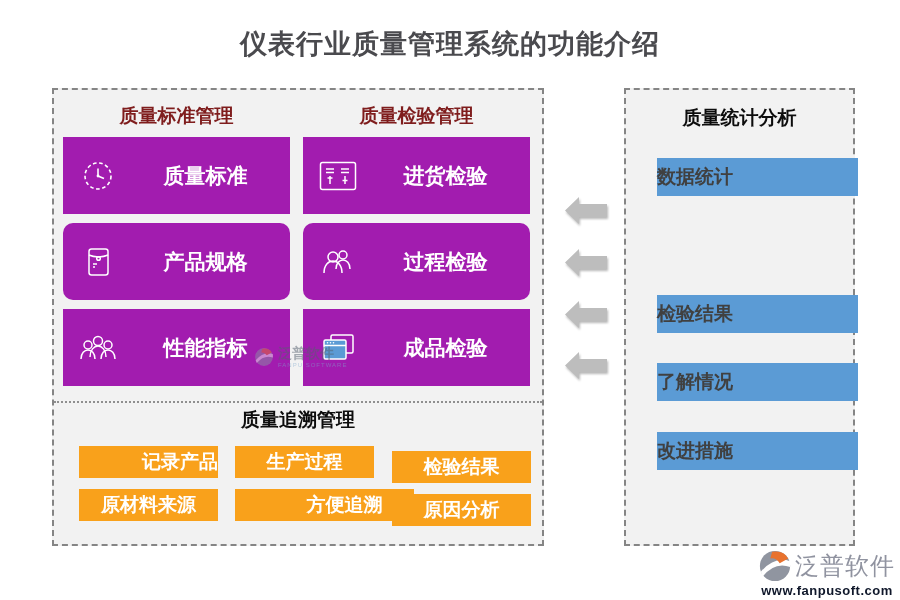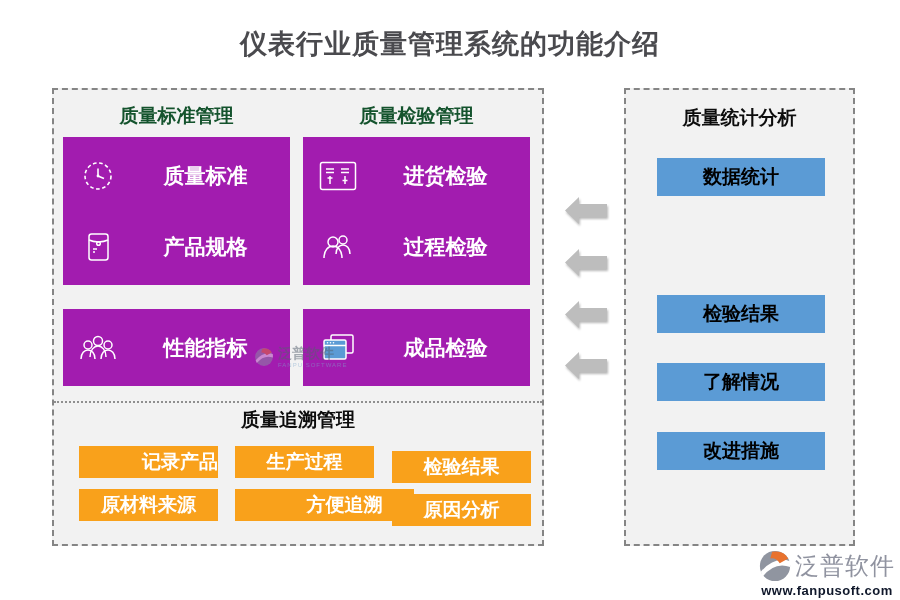--- a/index.html
+++ b/index.html
@@ -4,38 +4,38 @@
 <style>
   html,body{margin:0;padding:0;background:#fff;}
   .stage{position:relative;width:900px;height:600px;background:#ffffff;
          font-family:"Liberation Sans","DejaVu Sans",sans-serif;overflow:hidden;}
   .title{position:absolute;top:26px;left:0;width:100%;text-align:center;
          font-size:27px;font-weight:bold;color:#4a4a4e;letter-spacing:1px;}
   .panel{position:absolute;background:#f2f2f2;border:2px dashed #858585;box-sizing:border-box;}
   .panel-left{left:52px;top:88px;width:492px;height:458px;}
   .panel-right{left:624px;top:88px;width:231px;height:458px;}
   .col-header{position:absolute;top:14px;height:24px;line-height:24px;text-align:center;
-              font-size:19px;font-weight:bold;color:#14532d;}
+              font-size:19px;font-weight:bold;color:#7f1d1d;}
   .col-header.c1{left:9px;width:227px;}
   .col-header.c2{left:249px;width:227px;}
   .feature{position:absolute;width:227px;height:77px;background:#a21caf;
            display:flex;align-items:center;color:#fff;}
   .feature .icon{width:70px;display:flex;justify-content:center;align-items:center;flex:none;}
   .feature .label{flex:1;text-align:center;font-size:21px;font-weight:bold;padding-right:12px;}
   .c1x{left:9px;} .c2x{left:249px;}
-  .r1y{top:47px;} .r2y{top:118px;} .r3y{top:219px;}
+  .r1y{top:47px;} .r2y{top:133px;border-radius:10px;} .r3y{top:219px;}
   .trace-sep{position:absolute;left:0px;top:311px;width:100%;border-top:2px dotted #8f8f8f;}
   .trace-header{position:absolute;top:317px;left:0;width:100%;text-align:center;
                 font-size:19px;font-weight:bold;color:#0d0d0d;}
   .obtn{position:absolute;width:139px;height:32px;background:#f9a11b;color:#fff;
         font-size:19px;font-weight:bold;text-align:center;line-height:32px;}
   .right-header{position:absolute;top:15px;left:0;width:100%;text-align:center;
                 font-size:19px;font-weight:bold;color:#0d0d0d;}
-  .bbtn{position:absolute;left:31px;width:168px;height:38px;background:#5b9bd5;color:#000000;
-        font-size:19px;font-weight:bold;text-align:center;line-height:38px;}
+  .bbtn{position:absolute;left:31px;width:201px;height:38px;background:#5b9bd5;color:#404040;
+        font-size:19px;font-weight:bold;text-align:left;line-height:38px;}
   .arrow{position:absolute;left:565px;width:42px;height:27px;}
   .arrow svg{filter:drop-shadow(1.5px 2px 1px rgba(0,0,0,0.28));}
   .watermark{position:absolute;left:252px;top:346px;display:flex;align-items:center;gap:4px;
              opacity:0.5;z-index:3;}
   .watermark .wm-texts{display:flex;flex-direction:column;line-height:1;}
   .watermark .wm-name{font-size:14px;font-weight:bold;color:#55606e;}
   .watermark .wm-sub{font-size:6px;color:#7fa8cc;letter-spacing:1px;margin-top:2px;}
   .footer-logo{position:absolute;left:758px;top:549px;width:138px;}
   .fl-row{display:flex;align-items:center;gap:3px;}
   .fl-name{font-size:24px;color:#9093a0;letter-spacing:1px;}

